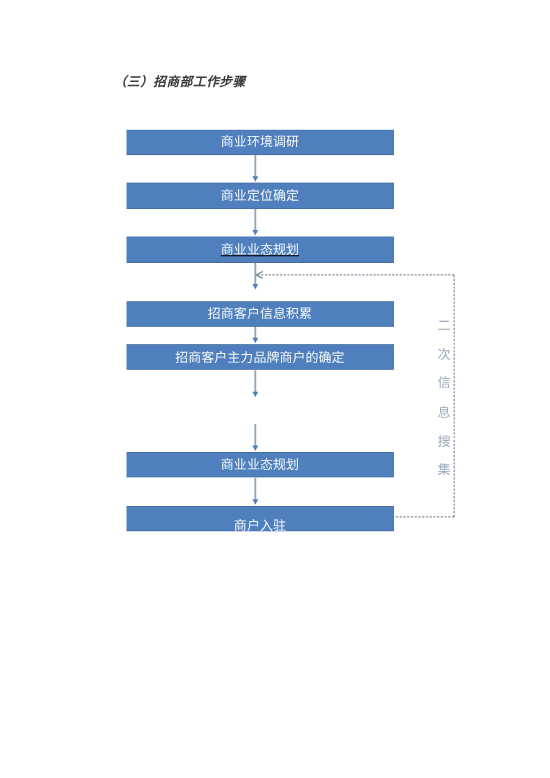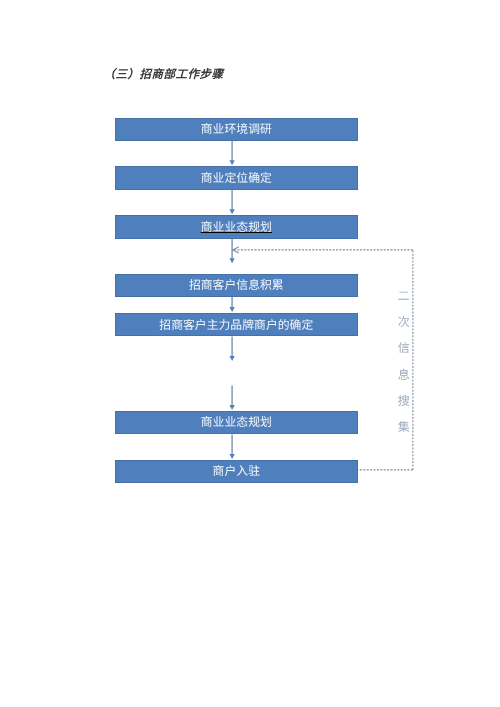--- a/index.html
+++ b/index.html
@@ -145,21 +145,21 @@
       </div>
       <div class="flow-box" style="top: 250px; margin-top: 24px;">
         <span class="label">招商客户信息积累</span>
       </div>
       <div class="flow-box" style="top: 313.3px; align-items: center;">
         <span class="label">招商客户主力品牌商户的确定</span>
       </div>
       <div class="flow-box" style="top: 411.2px;">
         <span class="label">商业业态规划</span>
       </div>
-      <div class="flow-box" style="top: 460.15px;">
+      <div class="flow-box" style="top: 460.15px; align-items: flex-end;">
         <span class="label">商户入驻</span>
       </div>
     </div>
 
   <div id="vlabels">
       <div class="vlabel" style="left: 397.8px; top: 290px;">二</div>
       <div class="vlabel" style="left: 397.8px; top: 316.2px;">次</div>
       <div class="vlabel" style="left: 397.8px; top: 342.4px;">信</div>
       <div class="vlabel" style="left: 397.8px; top: 368.6px;">息</div>
       <div class="vlabel" style="left: 397.8px; top: 394.8px;">搜</div>

